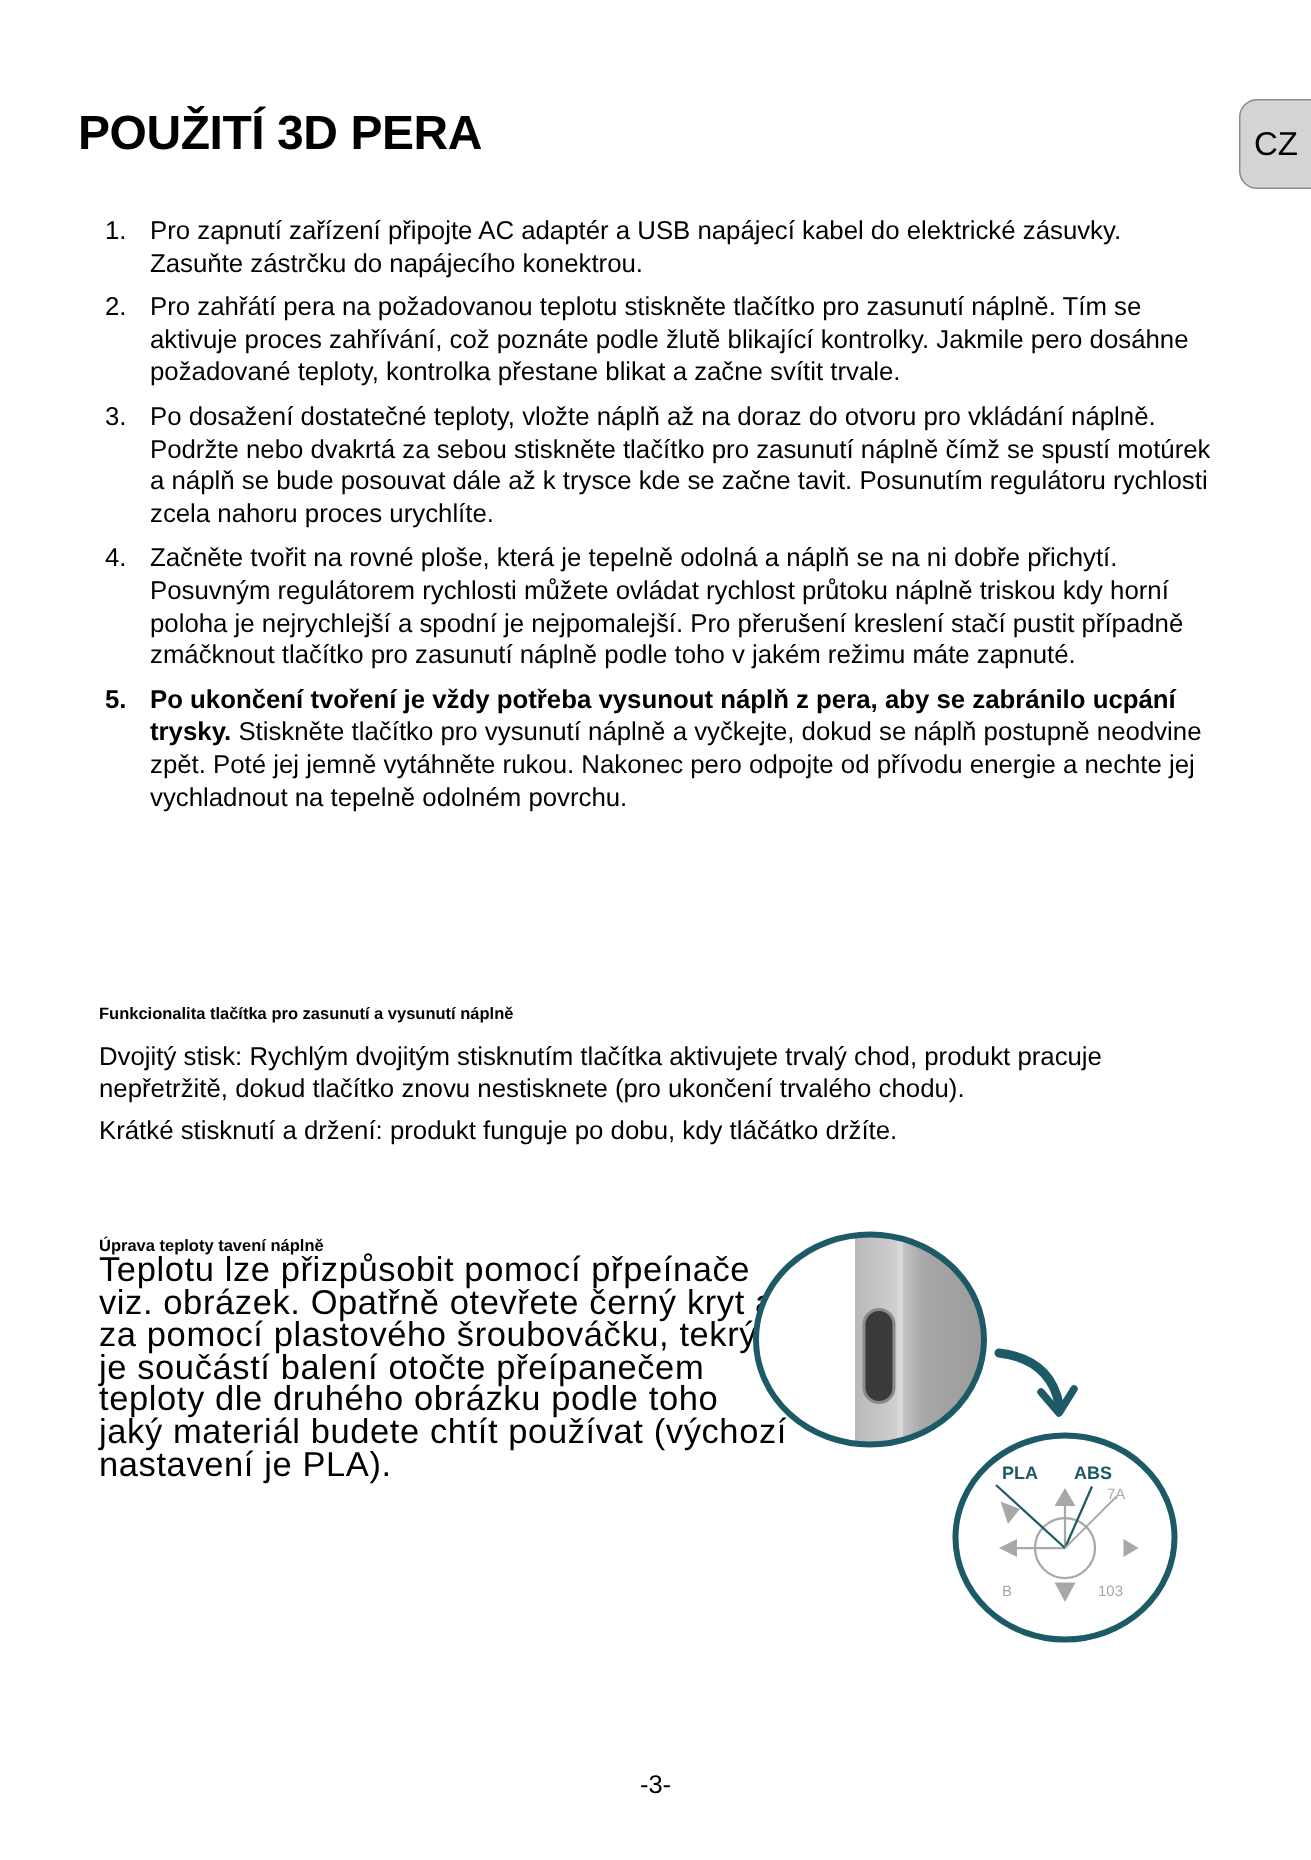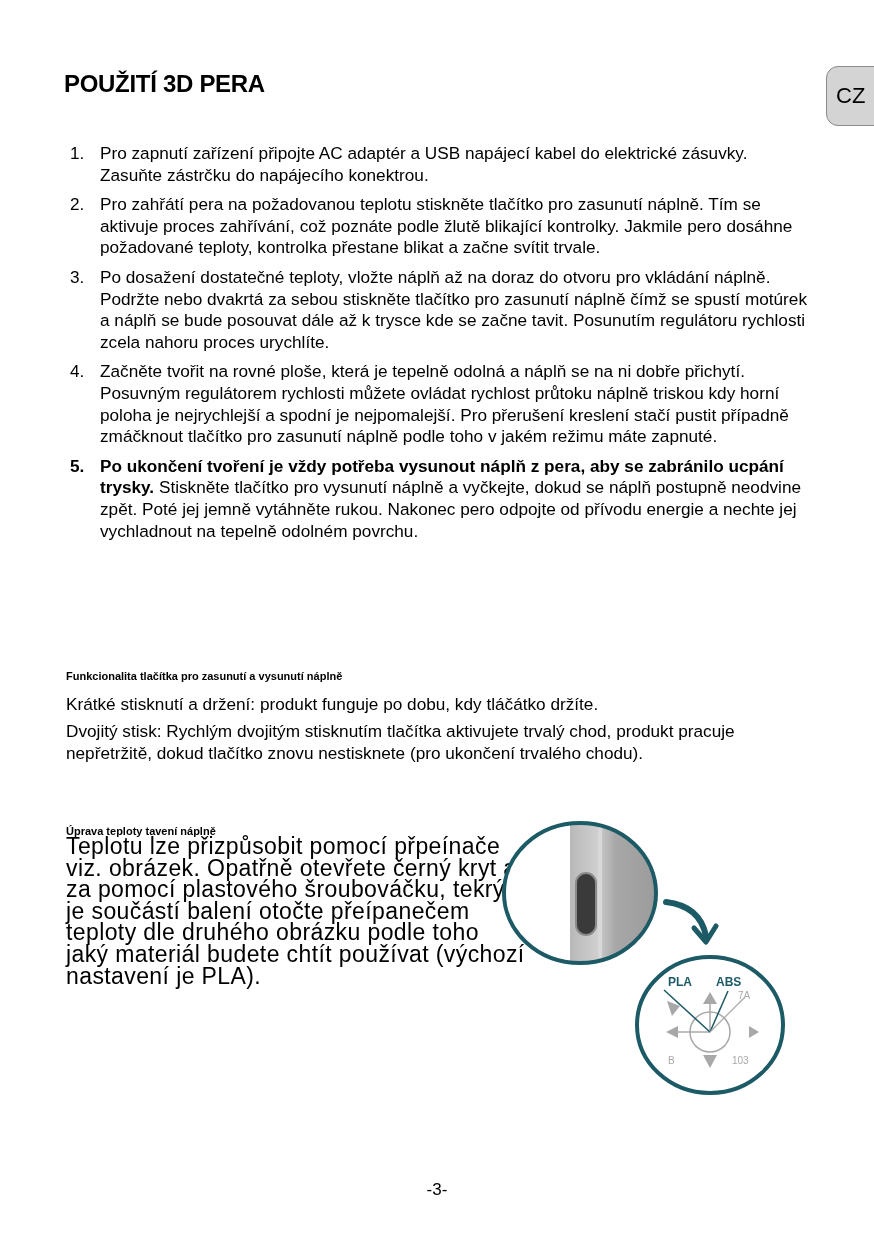--- a/index.html
+++ b/index.html
@@ -1,18 +1,18 @@
 <!DOCTYPE html>
 <html><head>
 <meta charset="utf-8">
 <style>
   html, body { margin:0; padding:0; background:#ffffff; }
   body { width:874px; height:1240px; position:relative; overflow:hidden;
          font-family:"Liberation Sans", sans-serif; color:#000; }
-  .title { position:absolute; left:64px; top:70px; font-size:24px; font-weight:bold;
+  .title { position:absolute; left:52px; top:70px; font-size:32px; font-weight:bold;
            letter-spacing:-0.3px; margin:0; }
   .lang-tab { position:absolute; left:826px; top:66px; width:60px; height:60px;
               background:#d4d4d4; border:1px solid #8a8a8a; border-radius:12px 0 0 12px;
               box-sizing:border-box; font-size:22px; line-height:58px; padding-left:9px; }
   ol.steps { position:absolute; left:66px; top:143px; width:745px; margin:0; padding:0;
              list-style:none; font-size:17.2px; line-height:21.6px; }
   ol.steps li { position:relative; padding-left:34px; margin-bottom:8px; }
   ol.steps li .num { position:absolute; left:4px; top:0; }
   ol.steps li.bold-num .num { font-weight:bold; }
   .b { font-weight:bold; }
@@ -49,22 +49,22 @@
     <span>Začněte tvořit na rovné ploše, která je tepelně odolná a náplň se na ni dobře přichytí. Posuvným regulátorem rychlosti můžete ovládat rychlost průtoku náplně triskou kdy horní poloha je nejrychlejší a spodní je nejpomalejší. Pro přerušení kreslení stačí pustit případně zmáčknout tlačítko pro zasunutí náplně podle toho v jakém režimu máte zapnuté.</span>
   </li>
   <li class="bold-num">
     <span class="num">5.</span>
     <span class="b">Po ukončení tvoření je vždy potřeba vysunout náplň z pera, aby se zabránilo ucpání trysky.</span><span> Stiskněte tlačítko pro vysunutí náplně a vyčkejte, dokud se náplň postupně neodvine zpět. Poté jej jemně vytáhněte rukou. Nakonec pero odpojte od přívodu energie a nechte jej vychladnout na tepelně odolném povrchu.</span>
   </li>
 </ol>
 
 <div class="sec" style="top:666px;">
   <h3>Funkcionalita tlačítka pro zasunutí a vysunutí náplně</h3>
+  <p>Dvojitý stisk: Rychlým dvojitým stisknutím tlačítka aktivujete trvalý chod, produkt pracuje nepřetržitě, dokud tlačítko znovu nestisknete (pro ukončení trvalého chodu).</p>
   <p>Krátké stisknutí a držení: produkt funguje po dobu, kdy tláčátko držíte.</p>
-  <p>Dvojitý stisk: Rychlým dvojitým stisknutím tlačítka aktivujete trvalý chod, produkt pracuje nepřetržitě, dokud tlačítko znovu nestisknete (pro ukončení trvalého chodu).</p>
 </div>
 
 <div class="sec" style="top:807px;margin-top:14px;">
   <h3>Úprava teploty tavení náplně</h3>
 </div>
 
 <div class="left-col">
   <p>Teplotu lze přizpůsobit pomocí přpeínače viz. obrázek. Opatřně otevřete černý kryt a za pomocí plastového šroubováčku, tekrý je součástí balení otočte přeípanečem teploty dle druhého obrázku podle toho jaký materiál budete chtít používat (výchozí nastavení je PLA).</p>
 </div>
 

